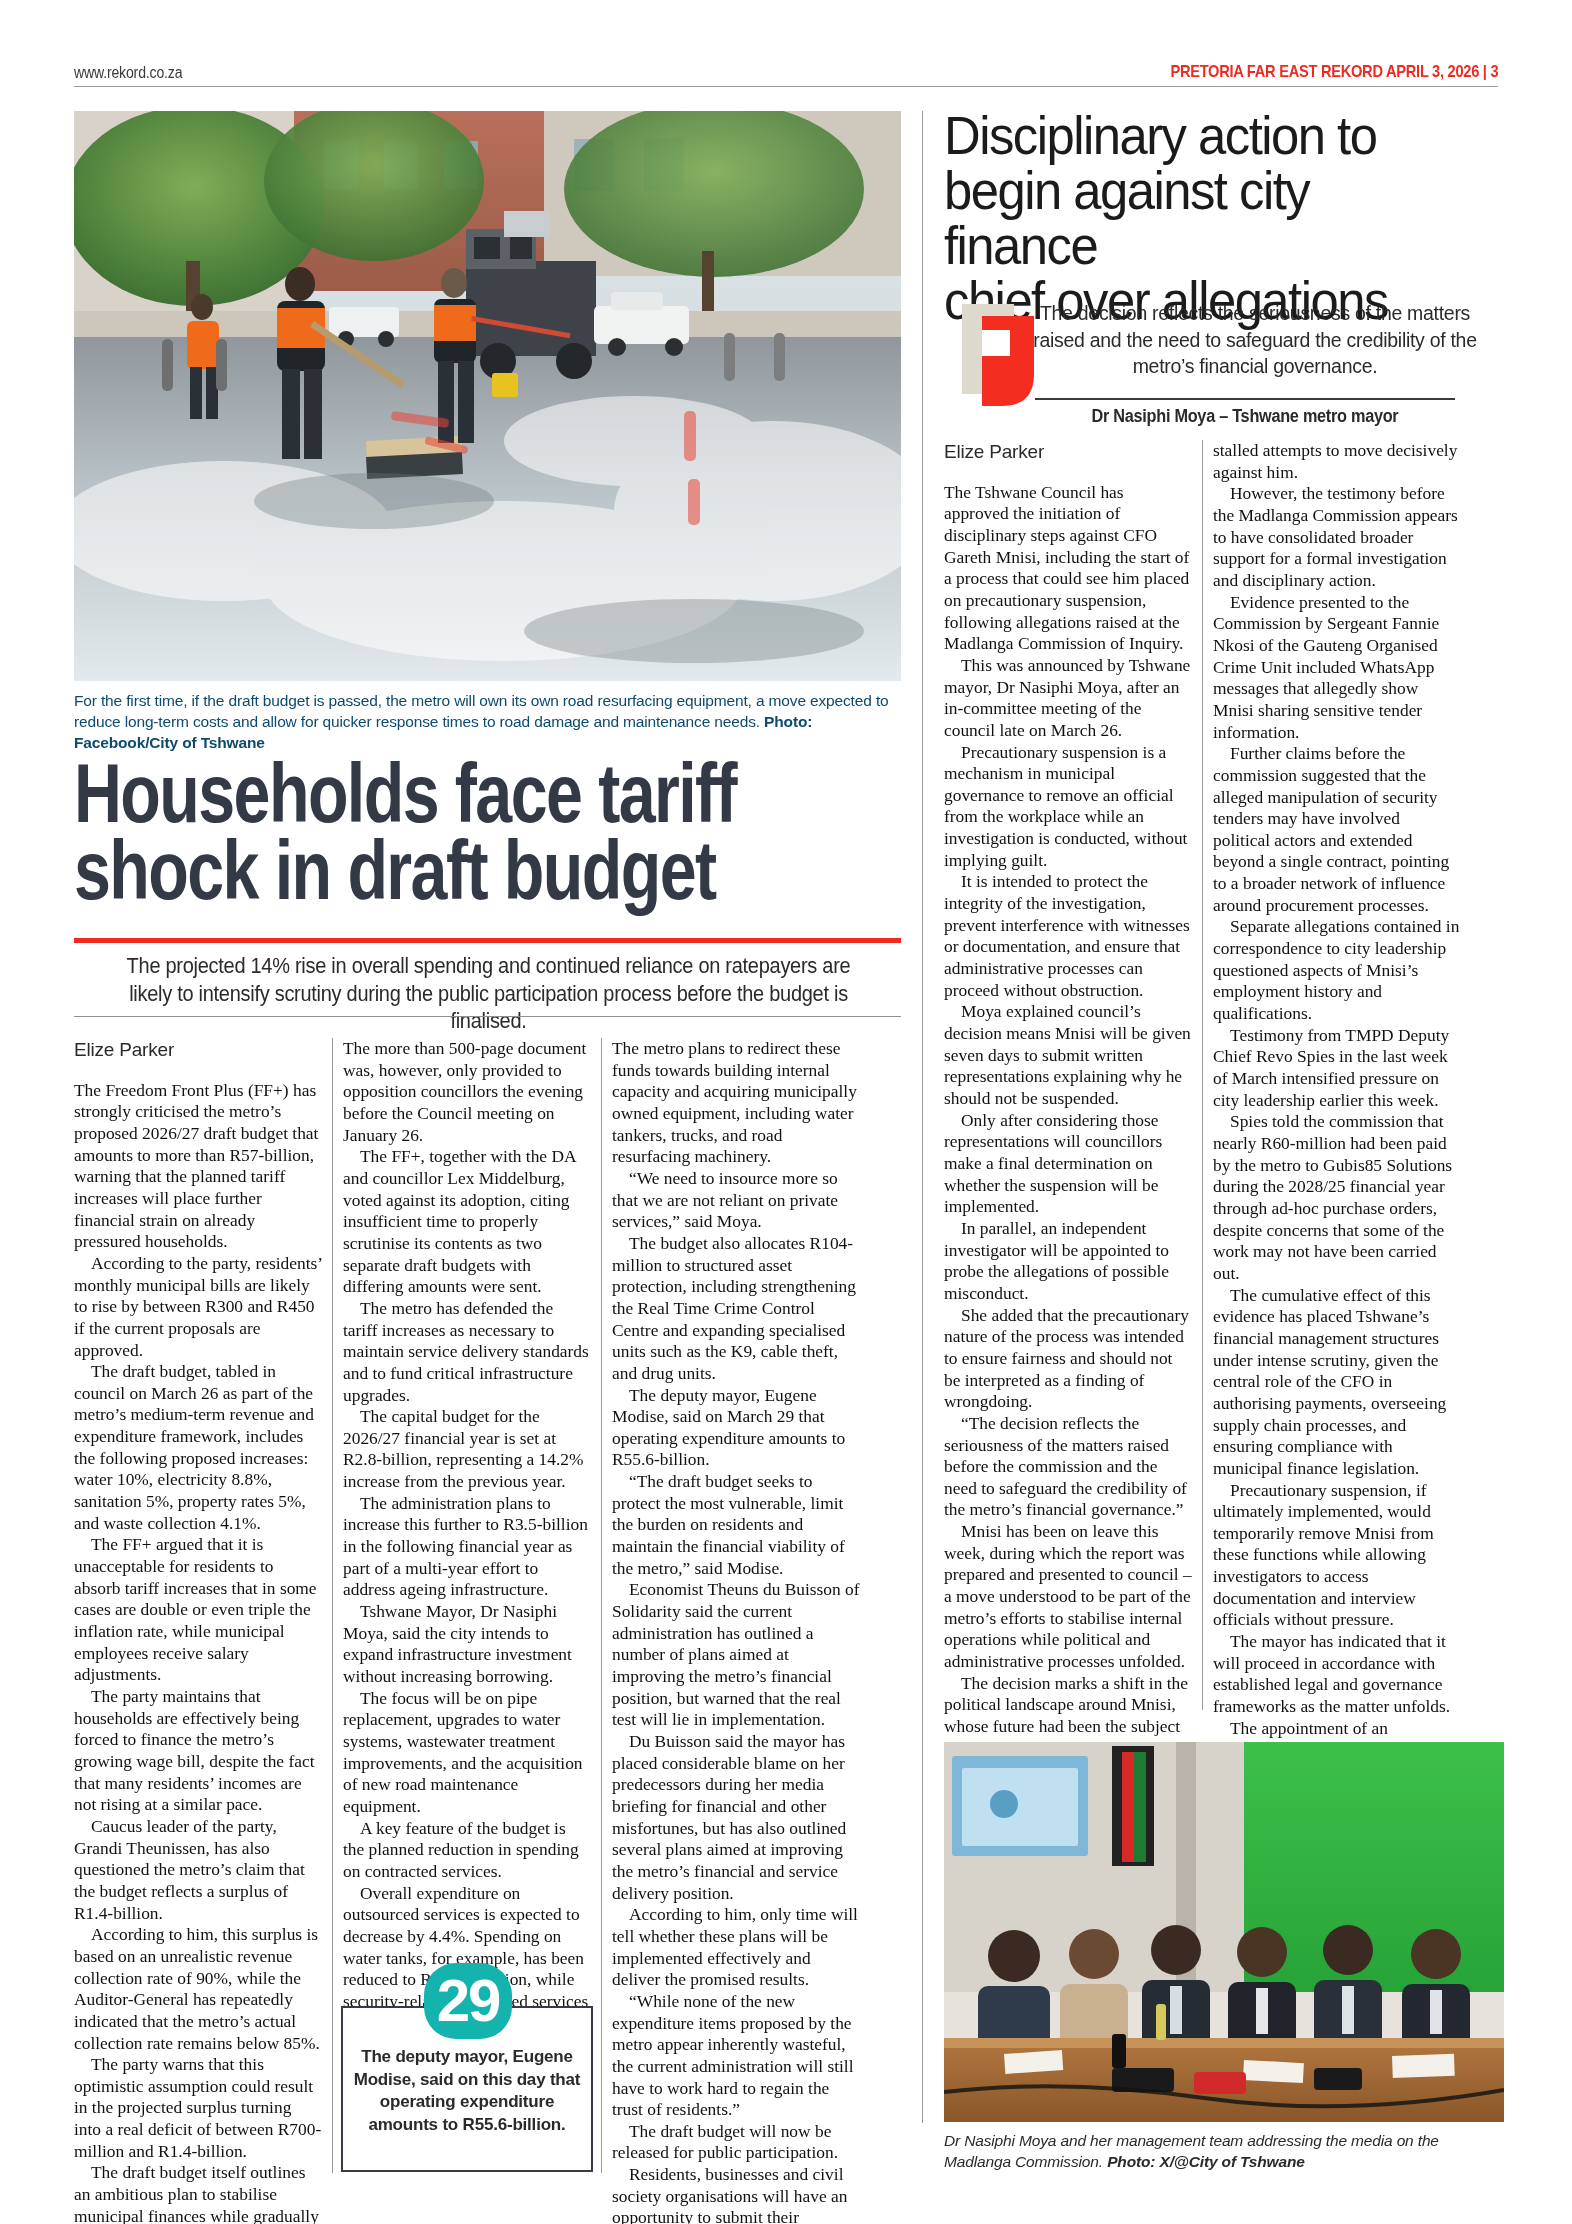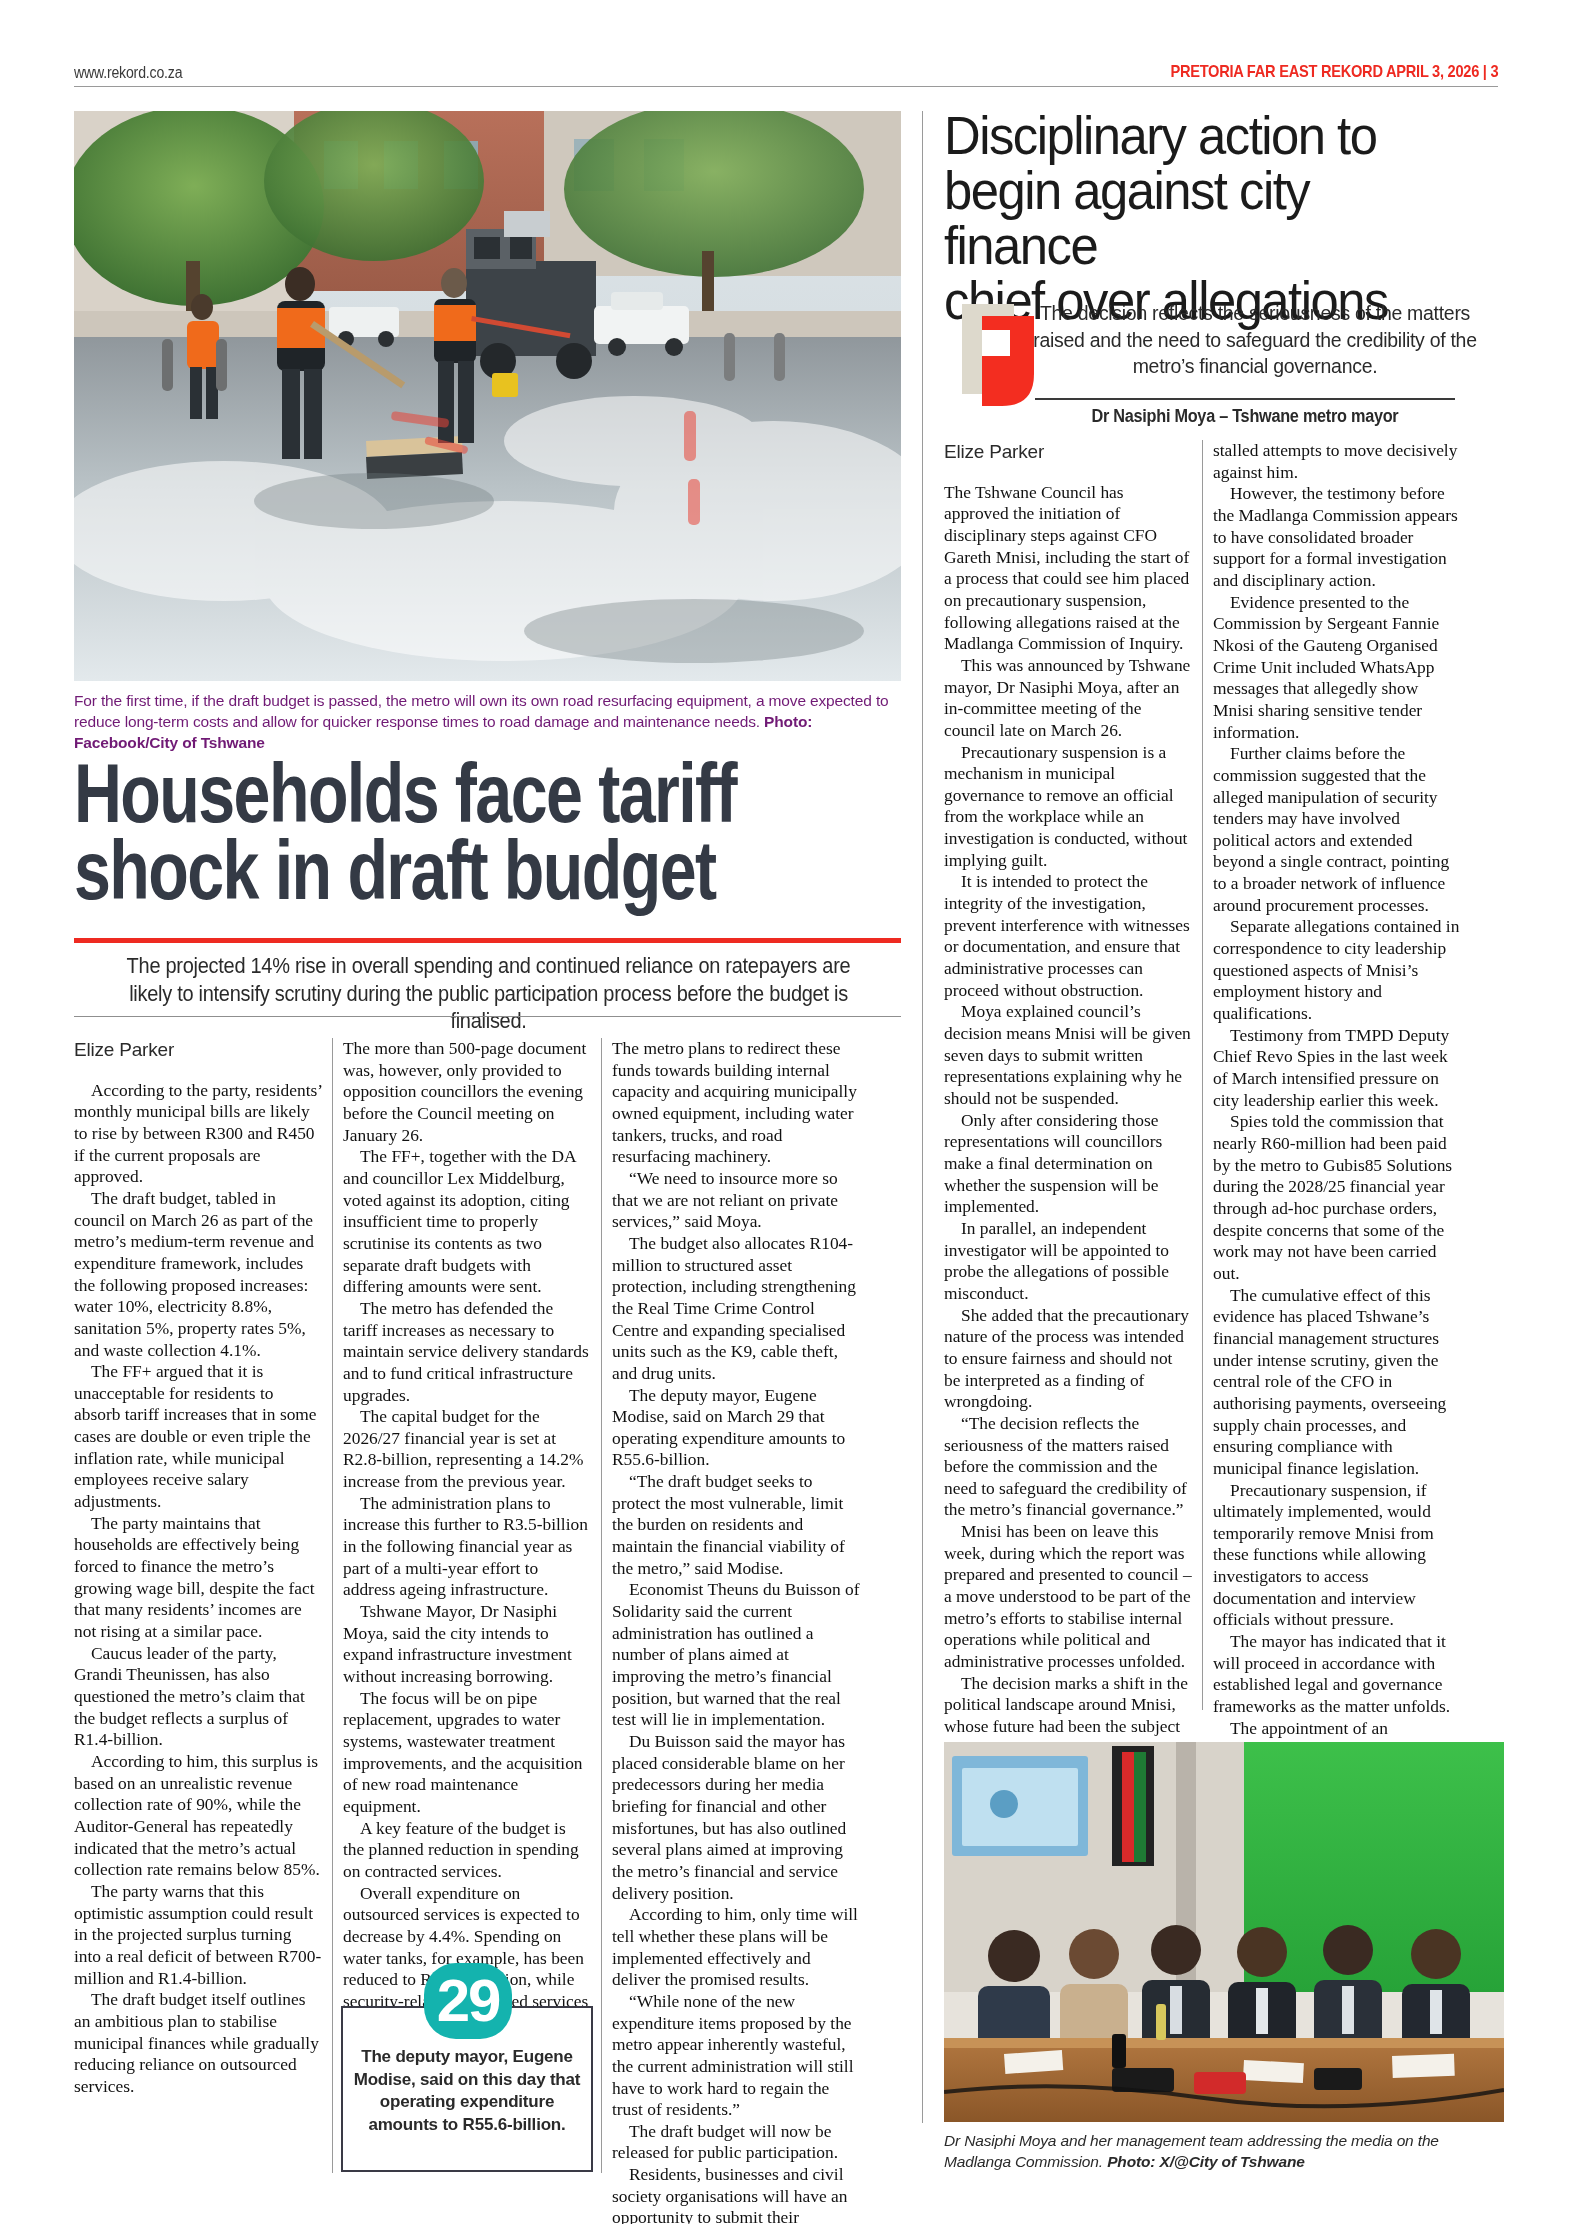--- a/index.html
+++ b/index.html
@@ -41,21 +41,21 @@
   
   .lead-photo{
     position:absolute;left:74px;top:111px;width:827px;height:570px;
     overflow:hidden;background:#c8cdd0;
   }
   .lead-photo svg{display:block;width:827px;height:570px;}
 
   .lead-caption{
     position:absolute;left:74px;top:690px;width:827px;
     font-family:"Liberation Sans", sans-serif;
-    font-size:15.5px;line-height:1.36;color:#701a75;
+    font-size:15.5px;line-height:1.36;color:#0c4a6e;
     letter-spacing:-0.15px;
   }
   .lead-caption b{font-weight:bold;}
 
   .main-headline{
     position:absolute;left:74px;top:755px;width:840px;
     font-family:"Liberation Sans", sans-serif;
     font-weight:bold;
     font-size:83px;line-height:0.93;
     color:#343a45;
@@ -313,20 +313,21 @@
   <div class="main-headline">Households face tariff
 shock in draft budget</div>
 
   <div class="deck-rule"></div>
   <div class="deck">The projected 14% rise in overall spending and continued reliance on ratepayers are likely to intensify scrutiny during the public participation process before the budget is finalised.</div>
   <div class="deck-rule-b"></div>
 
   <div class="col" id="lcol1">
     <div class="byline">Elize Parker</div>
     <div id="lc1">
+        <p class="first">The Freedom Front Plus (FF+) has strongly criticised the metro’s proposed 2026/27 draft budget that amounts to more than R57-billion, warning that the planned tariff increases will place further financial strain on already pressured households.</p>
         <p>According to the party, residents’ monthly municipal bills are likely to rise by between R300 and R450 if the current proposals are approved.</p>
         <p>The draft budget, tabled in council on March 26 as part of the metro’s medium-term revenue and expenditure framework, includes the following proposed increases: water 10%, electricity 8.8%, sanitation 5%, property rates 5%, and waste collection 4.1%.</p>
         <p>The FF+ argued that it is unacceptable for residents to absorb tariff increases that in some cases are double or even triple the inflation rate, while municipal employees receive salary adjustments.</p>
         <p>The party maintains that households are effectively being forced to finance the metro’s growing wage bill, despite the fact that many residents’ incomes are not rising at a similar pace.</p>
         <p>Caucus leader of the party, Grandi Theunissen, has also questioned the metro’s claim that the budget reflects a surplus of R1.4-billion.</p>
         <p>According to him, this surplus is based on an unrealistic revenue collection rate of 90%, while the Auditor-General has repeatedly indicated that the metro’s actual collection rate remains below 85%.</p>
         <p>The party warns that this optimistic assumption could result in the projected surplus turning into a real deficit of between R700-million and R1.4-billion.</p>
         <p>The draft budget itself outlines an ambitious plan to stabilise municipal finances while gradually reducing reliance on outsourced services.</p>
       </div>
   </div>

